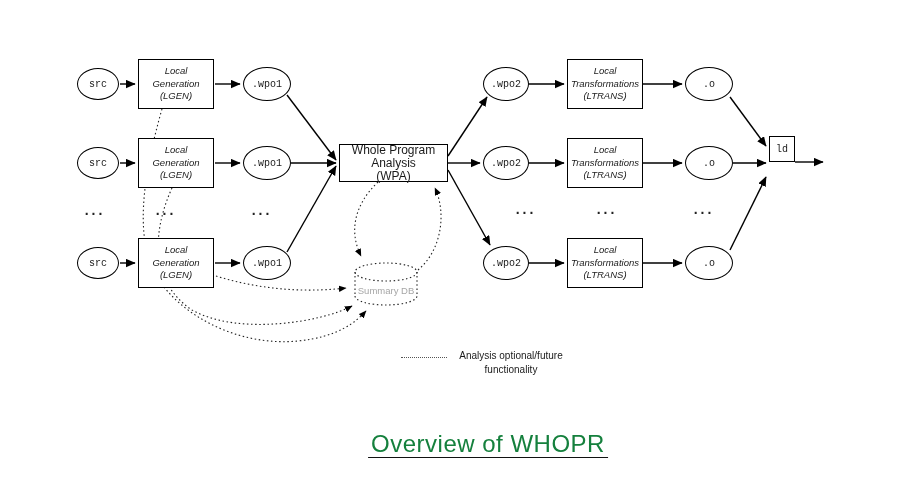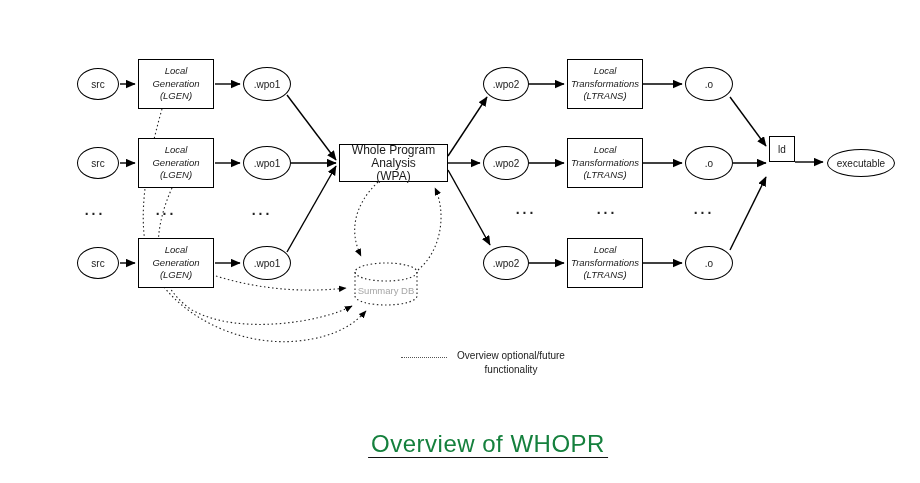--- a/index.html
+++ b/index.html
@@ -3,21 +3,21 @@
 <meta charset="utf-8">
 <style>
   html,body { margin:0; padding:0; background:#fff; }
   .stage { position:relative; width:920px; height:483px; background:#fff;
            font-family:"Liberation Sans", sans-serif; color:#1a1a1a; overflow:hidden; }
   svg.wires { position:absolute; left:0; top:0; }
   .node { position:absolute; box-sizing:border-box; background:#fff; border:1.5px solid #000;
           display:flex; flex-direction:column; align-items:center; justify-content:center;
           text-align:center; }
   .ellipse { border-radius:50%; }
-  .mono { font-family:Liberation Sans, sans-serif; font-size:10px; }
+  .mono { font-family:Liberation Mono, monospace; font-size:10px; }
   .boxlbl { font-size:9.5px; line-height:12.5px;font-style:italic; }
   .wpalbl { font-size:12px;  line-height:13px; }
   .dots { position:absolute; transform:translateX(-50%); font-weight:bold; font-size:14px;
           letter-spacing:3px; color:#222; line-height:14px; }
   .dblabel { position:absolute; transform:translateX(-50%); color:#a6a6a6; font-size:9.5px;
              white-space:nowrap; }
   .legend { position:absolute; left:401px; top:349px; display:flex; gap:7px; }
   .legend-dash { width:46px; height:0; border-top:1.6px dotted #555; margin-top:8px; }
   .legend-text { width:114px; font-size:10px; line-height:13.5px; text-align:center; }
   .title { position:absolute; left:488px; top:431px; transform:translateX(-50%);
@@ -120,34 +120,33 @@
     <span>Transformations</span>
     <span>(LTRANS)</span>
   </div>
   <div class="node ellipse mono" style="left:685px;top:246px;width:48px;height:34px">.o</div>
 
   <div class="node wpalbl" style="left:339px;top:144px;width:109px;height:38px">
     <span>Whole Program Analysis</span>
     <span>(WPA)</span>
   </div>
   <div class="node mono" style="left:769px;top:136px;width:26px;height:26px">ld</div>
-  <div class="node ellipse" style="left:827px;top:149px;width:68px;height:28px;font-size:10px">executable</div>
 
   <div class="dblabel" style="left:386px;top:285px">Summary DB</div>
 
   <div class="dots" style="left:95px;top:203px">...</div>
   <div class="dots" style="left:166px;top:203px">...</div>
   <div class="dots" style="left:262px;top:203px">...</div>
   <div class="dots" style="left:526px;top:202px">...</div>
   <div class="dots" style="left:607px;top:202px">...</div>
   <div class="dots" style="left:704px;top:202px">...</div>
 
   <div class="legend">
     <div class="legend-dash"></div>
     <div class="legend-text">
-      <div>Overview optional/future</div>
+      <div>Analysis optional/future</div>
       <div>functionality</div>
     </div>
   </div>
 
   <div class="title">Overview of WHOPR</div>
 
 </div>
 
 </body></html>

